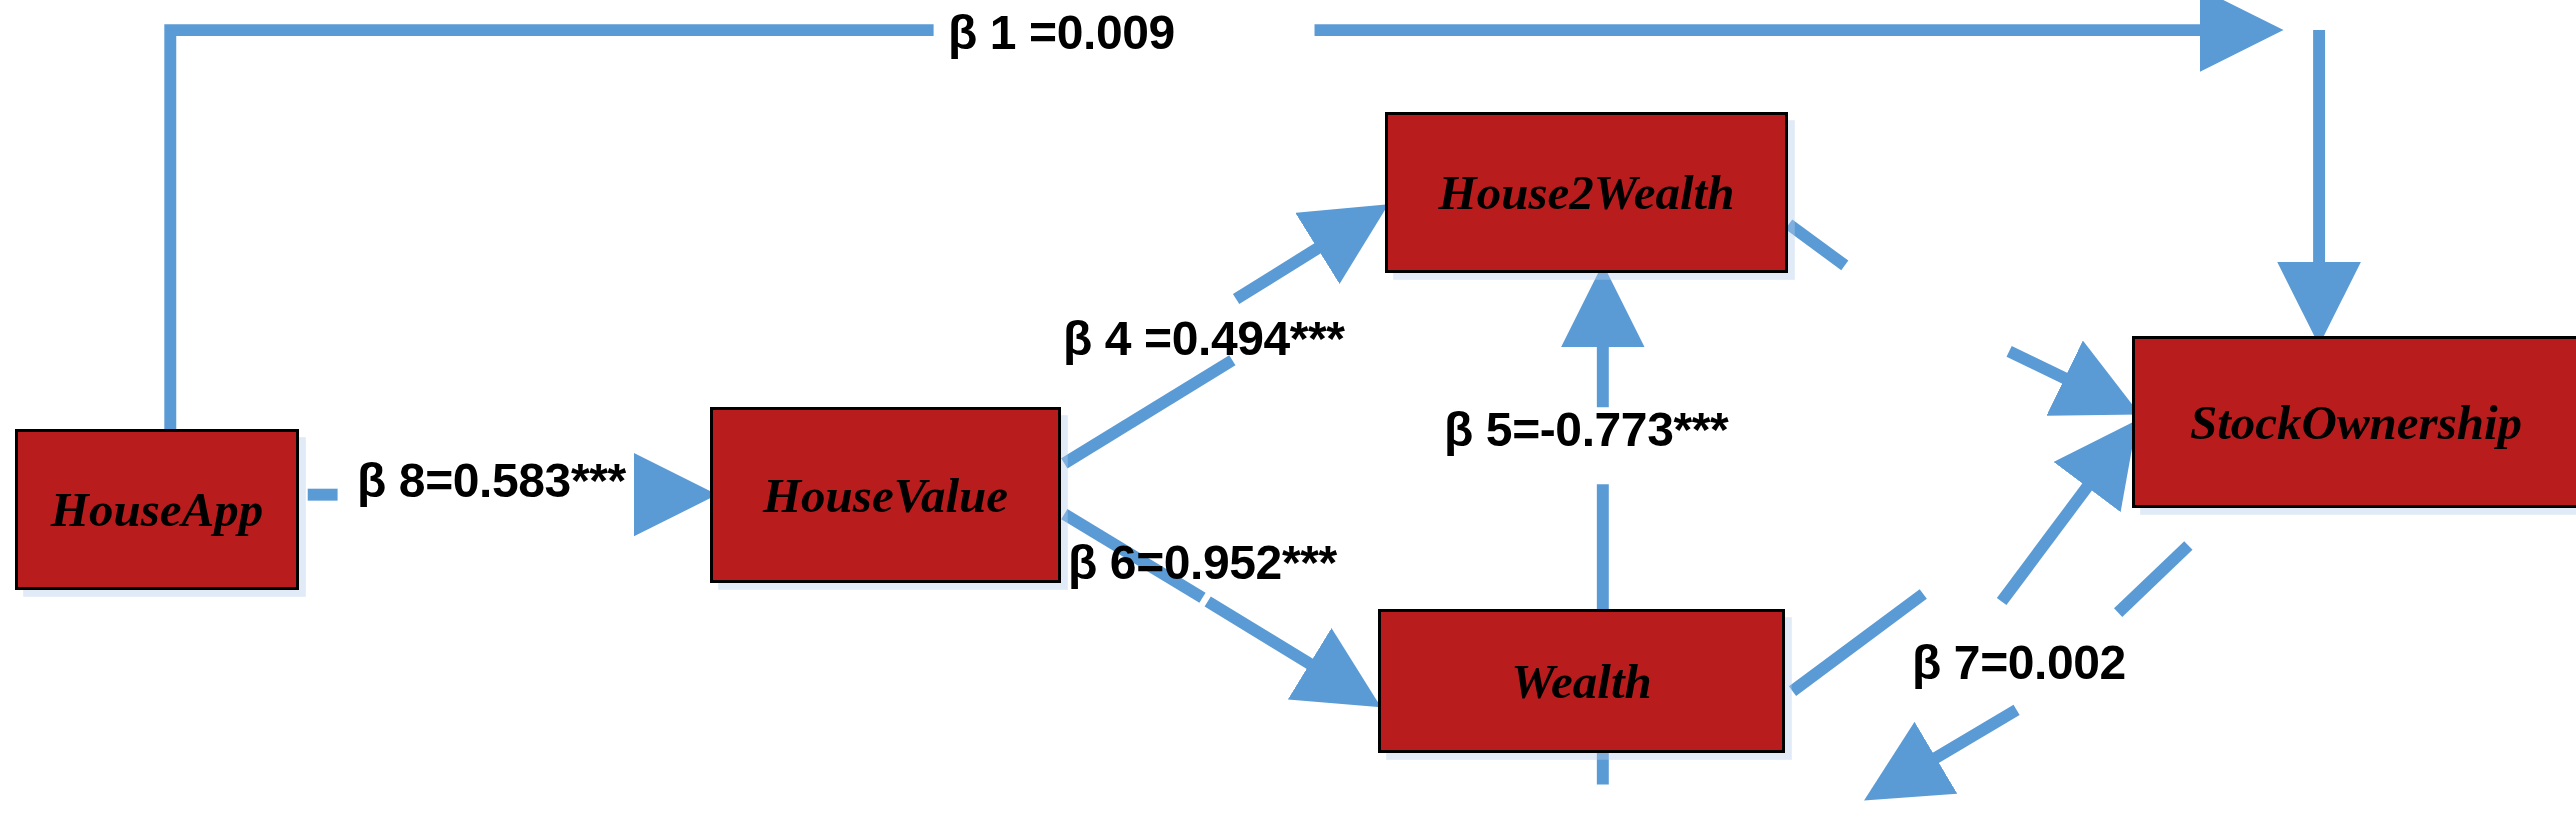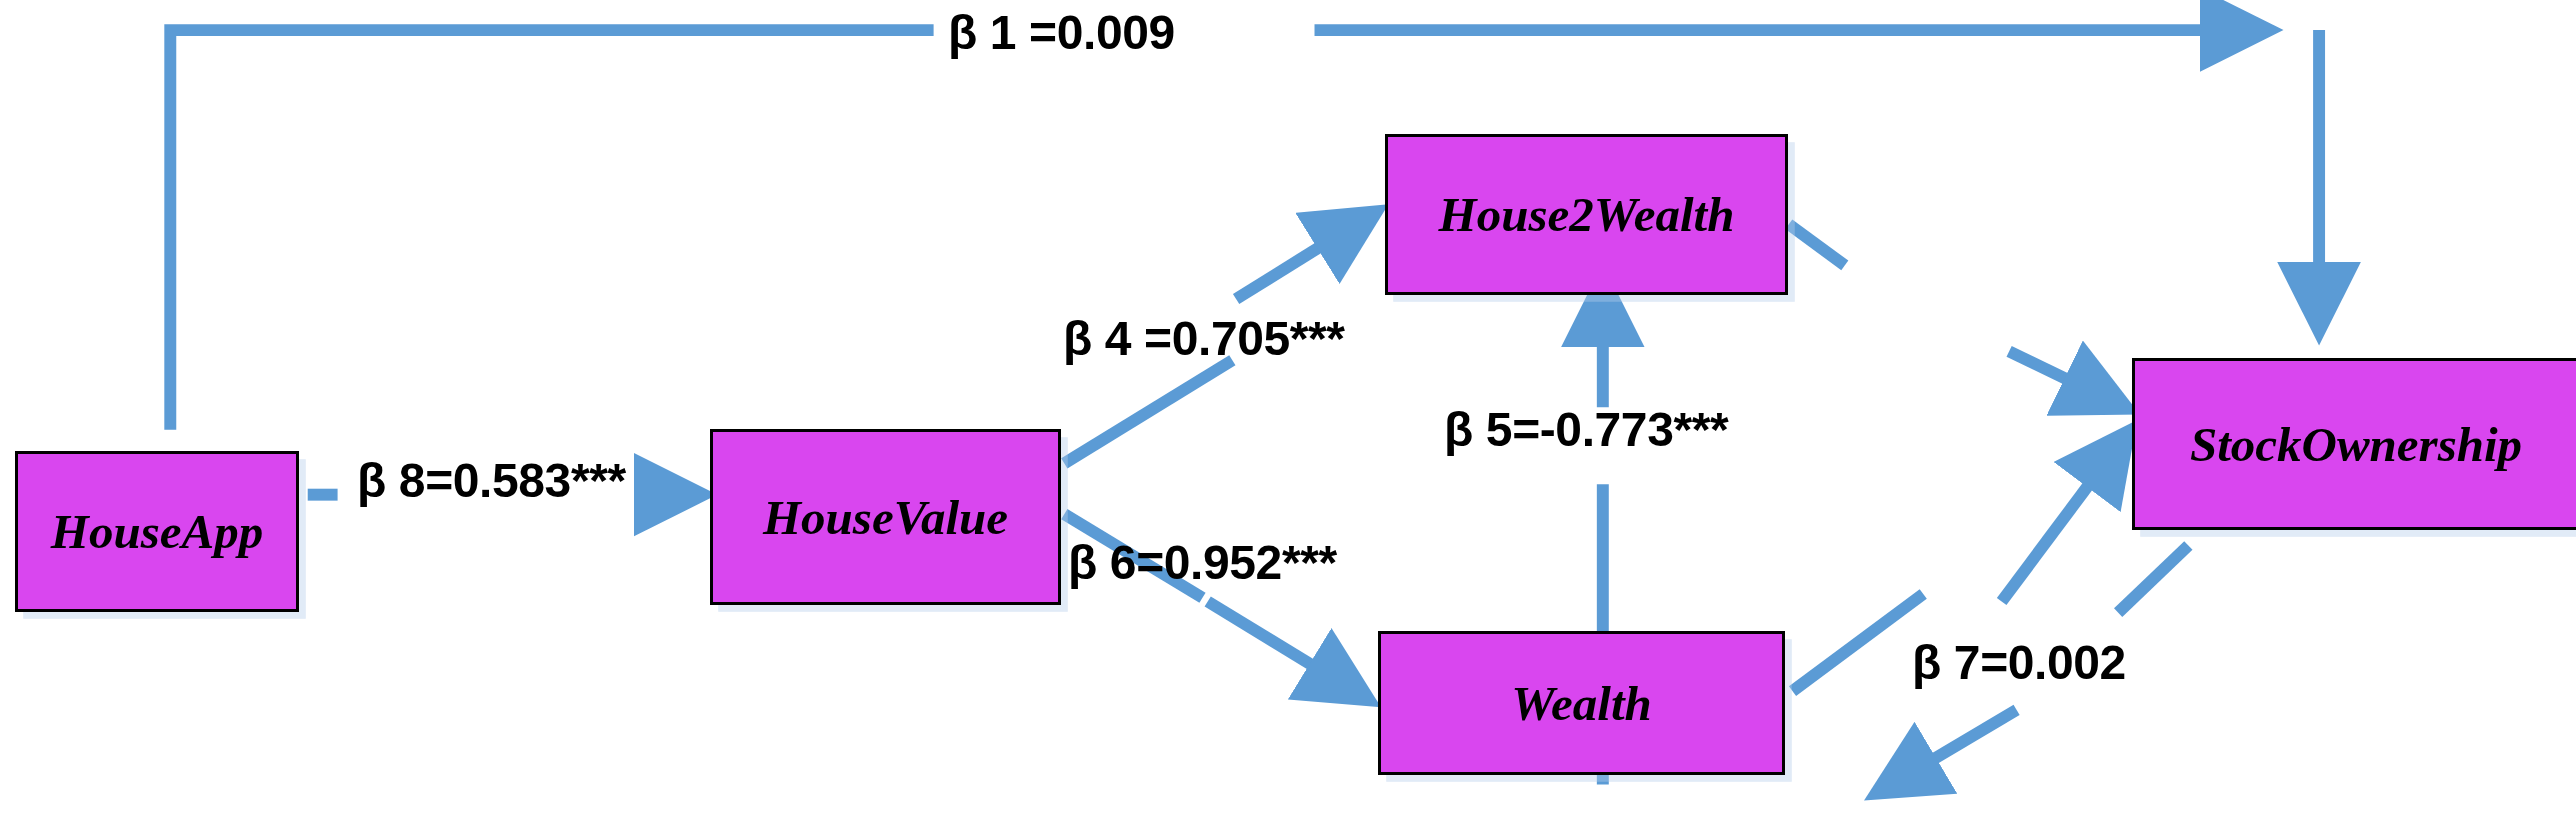--- a/index.html
+++ b/index.html
@@ -17,28 +17,27 @@
   }
   svg#diagram {
     position: absolute;
     left: 0;
     top: 0;
     width: 2576px;
     height: 834px;
   }
   .node-box {
     position: absolute;
-    background: #d946ef;
+    background: #b91c1c;
     border: 3.7px solid #000000;
     box-sizing: border-box;
     display: flex;
     align-items: center;
     justify-content: center;
     box-shadow: 7.5px 7.5px 0 -0.7px rgba(180, 205, 235, 0.40);
-    margin-top: 22px;
   }
   .node-label {
     font-family: "Liberation Serif", "DejaVu Serif", serif;
     font-weight: bold;
     font-style: italic;
     color: #000000;
     white-space: nowrap;
     line-height: 1;
   }
   .edge-label {
@@ -123,21 +122,21 @@
   </div>
 
   <div class="node-box" style="left:2132px; top:336px; width:448px; height:172px;">
     <span class="node-label" style="font-size:49px;">StockOwnership</span>
   </div>
 
   <div class="edge-label" style="left:937px; top:9px; font-size:48px;margin-left:11px;">β 1 =0.009</div>
 
   <div class="edge-label" style="left:357px; top:457px; font-size:48px;">β 8=0.583***</div>
 
-  <div class="edge-label" style="left:1063px; top:315px; font-size:48px;">β 4 =0.705***</div>
+  <div class="edge-label" style="left:1063px; top:315px; font-size:48px;">β 4 =0.494***</div>
 
   <div class="edge-label" style="left:1068px; top:539px; font-size:48px;text-align:center;">β 6=0.952***</div>
 
   <div class="edge-label" style="left:1444px; top:406px; font-size:48px;text-align:center;">β 5=-0.773***</div>
 
 
 
   <div class="edge-label" style="left:1912px; top:639px; font-size:48px;">β 7=0.002</div>
 
 </div>

